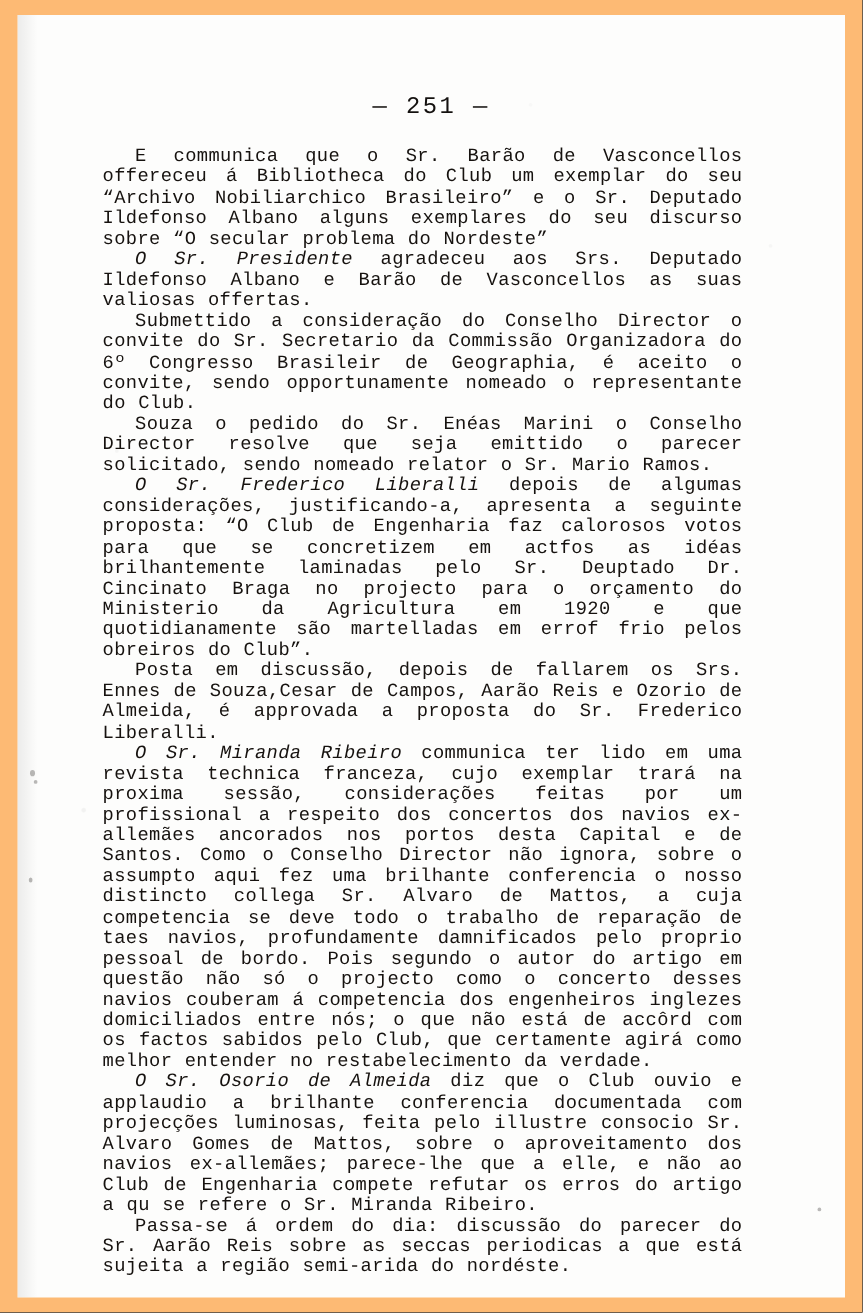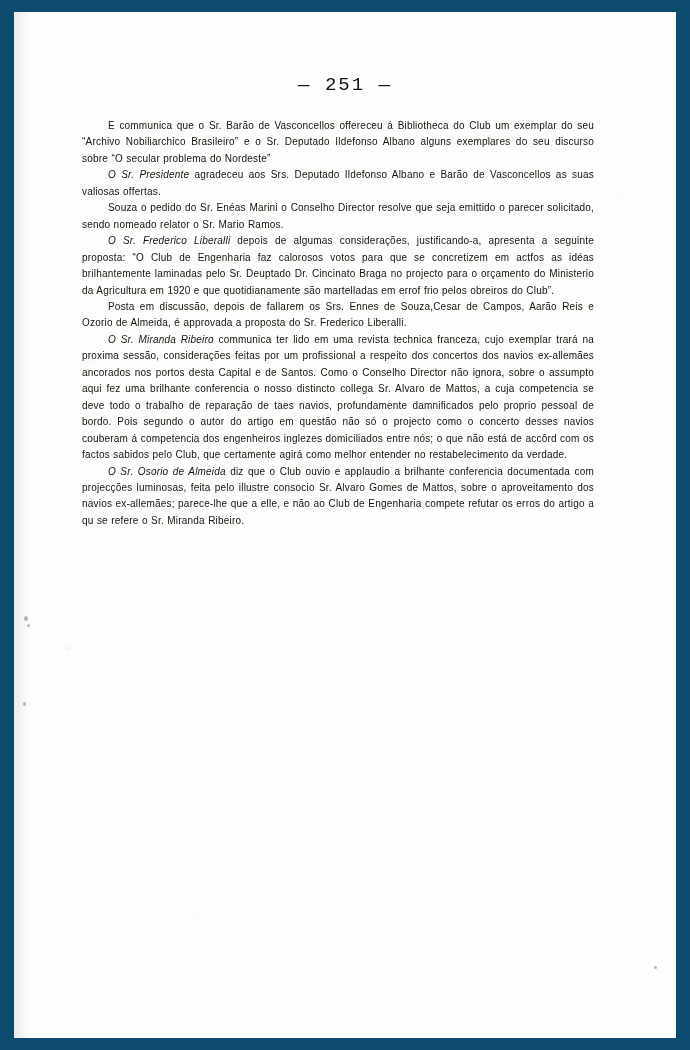--- a/index.html
+++ b/index.html
@@ -13,21 +13,21 @@
     height: 1050px;
     overflow: hidden;
     font-family: "Liberation Serif", serif;
   }
 
   
   #scan-frame {
     position: relative;
     width: 690px;
     height: 1050px;
-    background: #0c4a6e;
+    background: #fdba74;
     box-sizing: border-box;
   }
 
   #page-sheet {
     position: absolute;
     left: 14px;
     top: 12px;
     width: 662px;
     height: 1026px;
     background: #fdfdfc;
@@ -59,22 +59,22 @@
     font-size: 19px;
     letter-spacing: 2px;
     color: #14110f;
   }
 
   #body-text {
     position: absolute;
     left: 68px;
     top: 106px;
     width: 512px;
-    font-family: Liberation Sans, sans-serif;
-    font-size: 10px;
+    font-family: Liberation Mono, monospace;
+    font-size: 15px;
     line-height: 16.45px;
     color: #16120f;
     text-align: justify;
     text-align-last: left;
     letter-spacing: 0.02em;
     word-spacing: 0.04em;
   }
 
   .para {
     margin: 0;
@@ -116,30 +116,32 @@
     <span class="speckle" style="left:640px;top:954px;width:3px;height:3px;"></span>
 
     <div id="page-number">—  251  —</div>
 
     <div id="body-text">
 
       <p class="para"><span class="ital"></span><span>E communica que o Sr. Barão de Vasconcellos offereceu á Bibliotheca do Club um exemplar do seu “Archivo Nobiliarchico Brasileiro” e o Sr. Deputado Ildefonso Albano alguns exemplares do seu discurso sobre “O secular problema do Nordeste”</span></p>
 
       <p class="para"><span class="ital">O Sr. Presidente</span><span> agradeceu aos Srs. Deputado Ildefonso Albano e Barão de Vasconcellos as suas valiosas offertas.</span></p>
 
+      <p class="para"><span class="ital"></span><span>Submettido a consideração do Conselho Director o convite do Sr. Secretario da Commissão Organizadora do 6º Congresso Brasileir de Geographia, é aceito o convite, sendo opportunamente nomeado o representante do Club.</span></p>
 
       <p class="para"><span class="ital"></span><span>Souza o pedido do Sr. Enéas Marini o Conselho Director resolve que seja emittido o parecer solicitado, sendo nomeado relator o Sr. Mario Ramos.</span></p>
 
       <p class="para"><span class="ital">O Sr. Frederico Liberalli</span><span> depois de algumas considerações, justificando-a, apresenta a seguinte proposta: “O Club de Engenharia faz calorosos votos para que se concretizem em actfos as idéas brilhantemente laminadas pelo Sr. Deuptado Dr. Cincinato Braga no projecto para o orçamento do Ministerio da Agricultura em 1920 e que quotidianamente são martelladas em errof frio pelos obreiros do Club”.</span></p>
 
       <p class="para"><span class="ital"></span><span>Posta em discussão, depois de fallarem os Srs. Ennes de Souza,Cesar de Campos, Aarão Reis e Ozorio de Almeida, é approvada a proposta do Sr. Frederico Liberalli.</span></p>
 
       <p class="para"><span class="ital">O Sr. Miranda Ribeiro</span><span> communica ter lido em uma revista technica franceza, cujo exemplar trará na proxima sessão, considerações feitas por um profissional a respeito dos concertos dos navios ex-allemães ancorados nos portos desta Capital e de Santos. Como o Conselho Director não ignora, sobre o assumpto aqui fez uma brilhante conferencia o nosso distincto collega Sr. Alvaro de Mattos, a cuja competencia se deve todo o trabalho de reparação de taes navios, profundamente damnificados pelo proprio pessoal de bordo. Pois segundo o autor do artigo em questão não só o projecto como o concerto desses navios couberam á competencia dos engenheiros inglezes domiciliados entre nós; o que não está de accôrd com os factos sabidos pelo Club, que certamente agirá como melhor entender no restabelecimento da verdade.</span></p>
 
       <p class="para"><span class="ital">O Sr. Osorio de Almeida</span><span> diz que o Club ouvio e applaudio a brilhante conferencia documentada com projecções luminosas, feita pelo illustre consocio Sr. Alvaro Gomes de Mattos, sobre o aproveitamento dos navios ex-allemães; parece-lhe que a elle, e não ao Club de Engenharia compete refutar os erros do artigo a qu se refere o Sr. Miranda Ribeiro.</span></p>
 
 
+      <p class="para"><span class="ital"></span><span>Passa-se á ordem do dia: discussão do parecer do Sr. Aarão Reis sobre as seccas periodicas a que está sujeita a região semi-arida do nordéste.</span></p>
 
 
 
     </div>
   </div>
 </div>
 
 </body></html>

